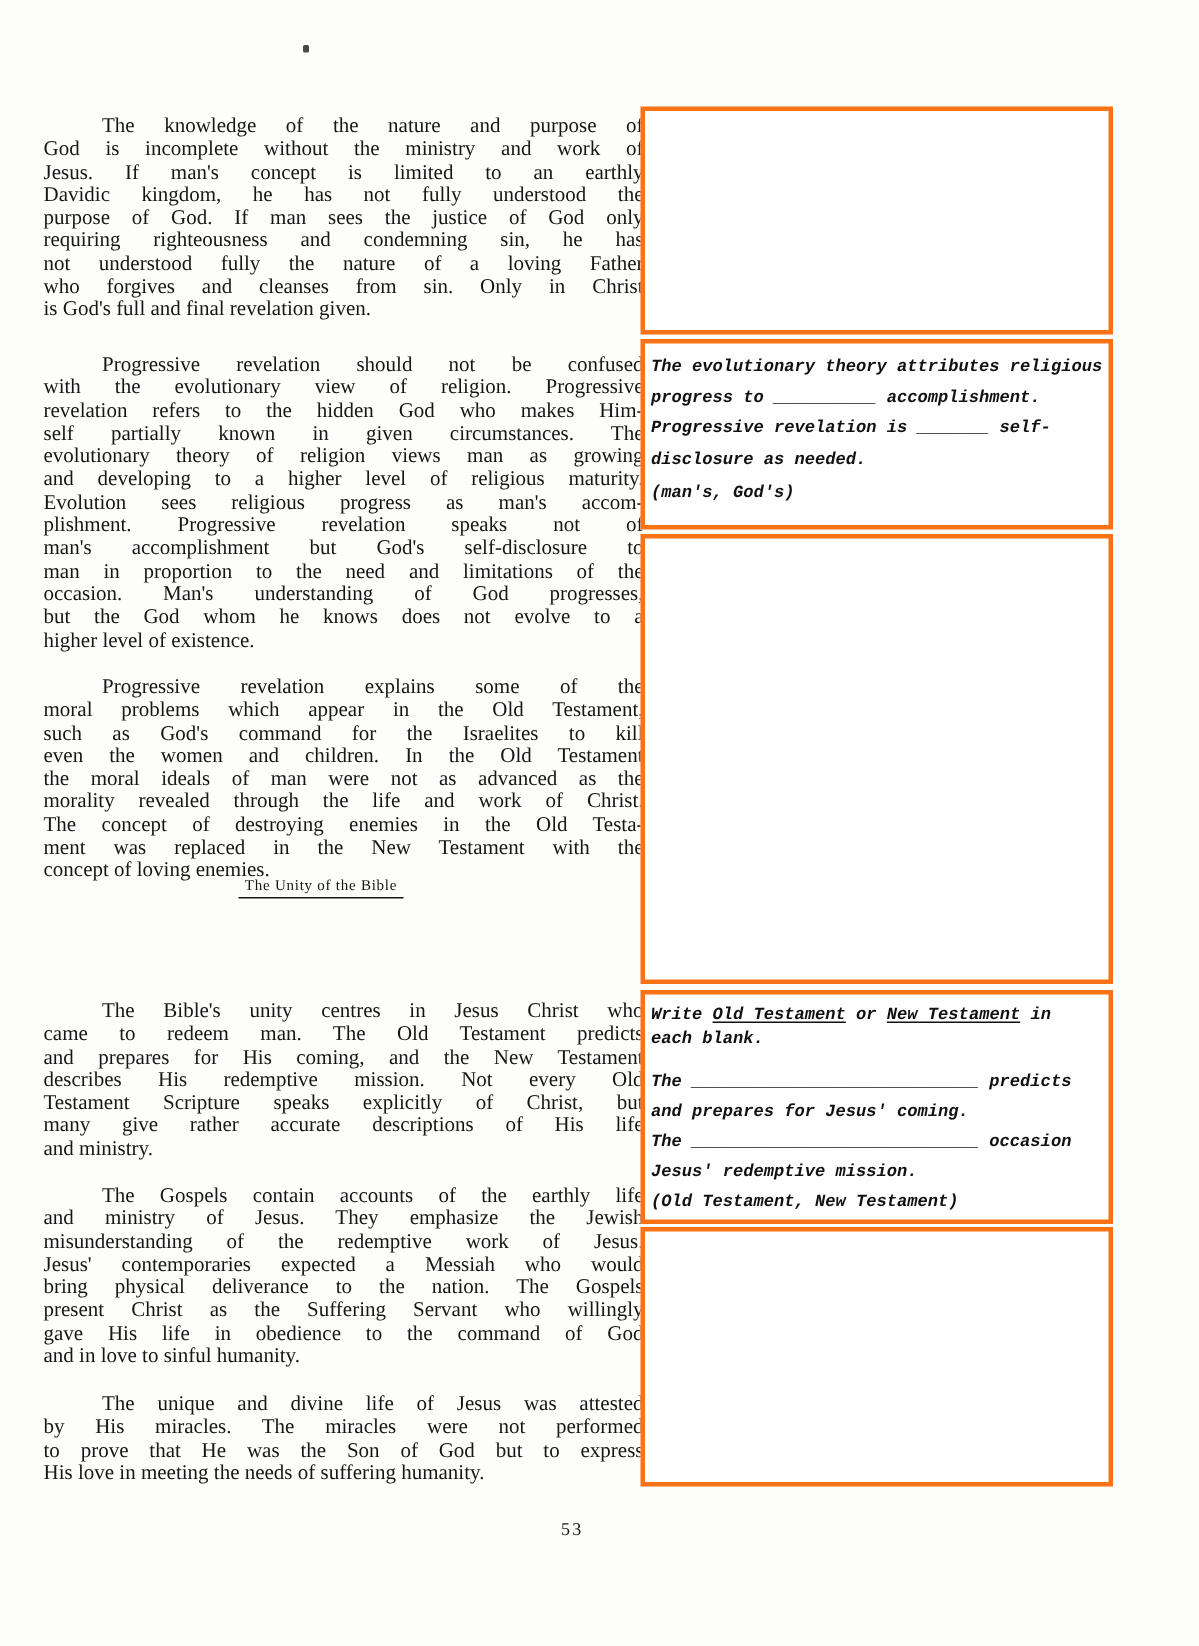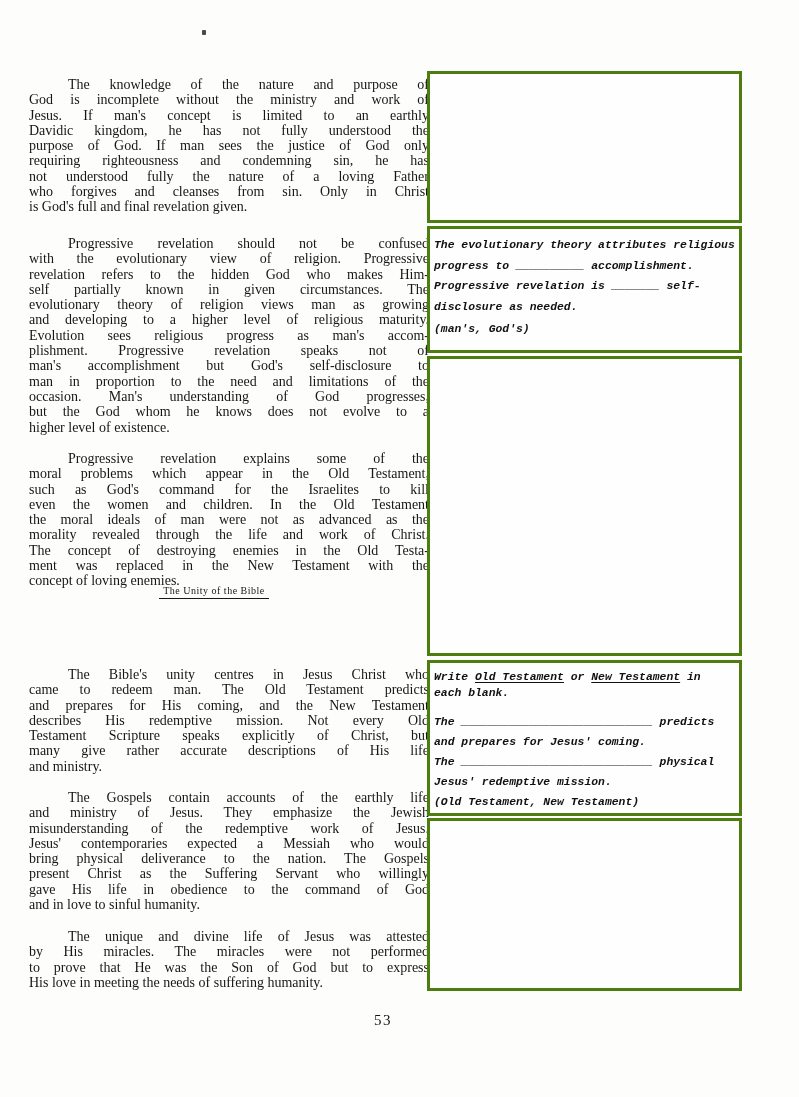--- a/index.html
+++ b/index.html
@@ -38,38 +38,38 @@
   .heading-wrap .hspan {
     display: inline-block;
     border-bottom: 1.5px solid #161616;
     padding: 0 4px 2px 4px;
     letter-spacing: 0.5px;
   }
 
   .pagenum {
     position: absolute;
     left: 374px; top: 1012px;
-    font-size: 15px;
+    font-size: 12px;
     letter-spacing: 1.5px;
   }
 
   .speck {
     position: absolute;
     left: 202px; top: 30px;
     width: 4px; height: 5px;
     background: #4a4a4a;
     border-radius: 1px;
   }
 
   
   .rbox {
     position: absolute;
     left: 427px;
     width: 315px;
-    border: 3px solid #4d7c0f;
+    border: 3px solid #f97316;
     box-sizing: border-box;
     background: #fefefe;
   }
   #box1 { top: 71px;  height: 152px; }
   #box2 { top: 226px; height: 127px; }
   #box3 { top: 356px; height: 300px; }
   #box4 { top: 660px; height: 156px; }
   #box5 { top: 818px; height: 173px; }
 
   .mono {
@@ -197,20 +197,20 @@
 
 <div id="box4" class="rbox">
   <div class="inner mono">
     <div class="prompt">
       <div class="pln"><span>Write </span><span class="u">Old Testament</span><span> or </span><span class="u">New Testament</span><span> in</span></div>
       <div class="pln">each blank.</div>
     </div>
     <div class="monolines">
         <div class="ln">The ____________________________ predicts</div>
         <div class="ln">and prepares for Jesus' coming.</div>
-        <div class="ln">The ____________________________ physical</div>
+        <div class="ln">The ____________________________ occasion</div>
         <div class="ln last">Jesus' redemptive mission.</div>
       </div>
     <div class="answer">(Old Testament, New Testament)</div>
   </div>
 </div>
 
 <div id="box5" class="rbox"></div>
 
 </body></html>

